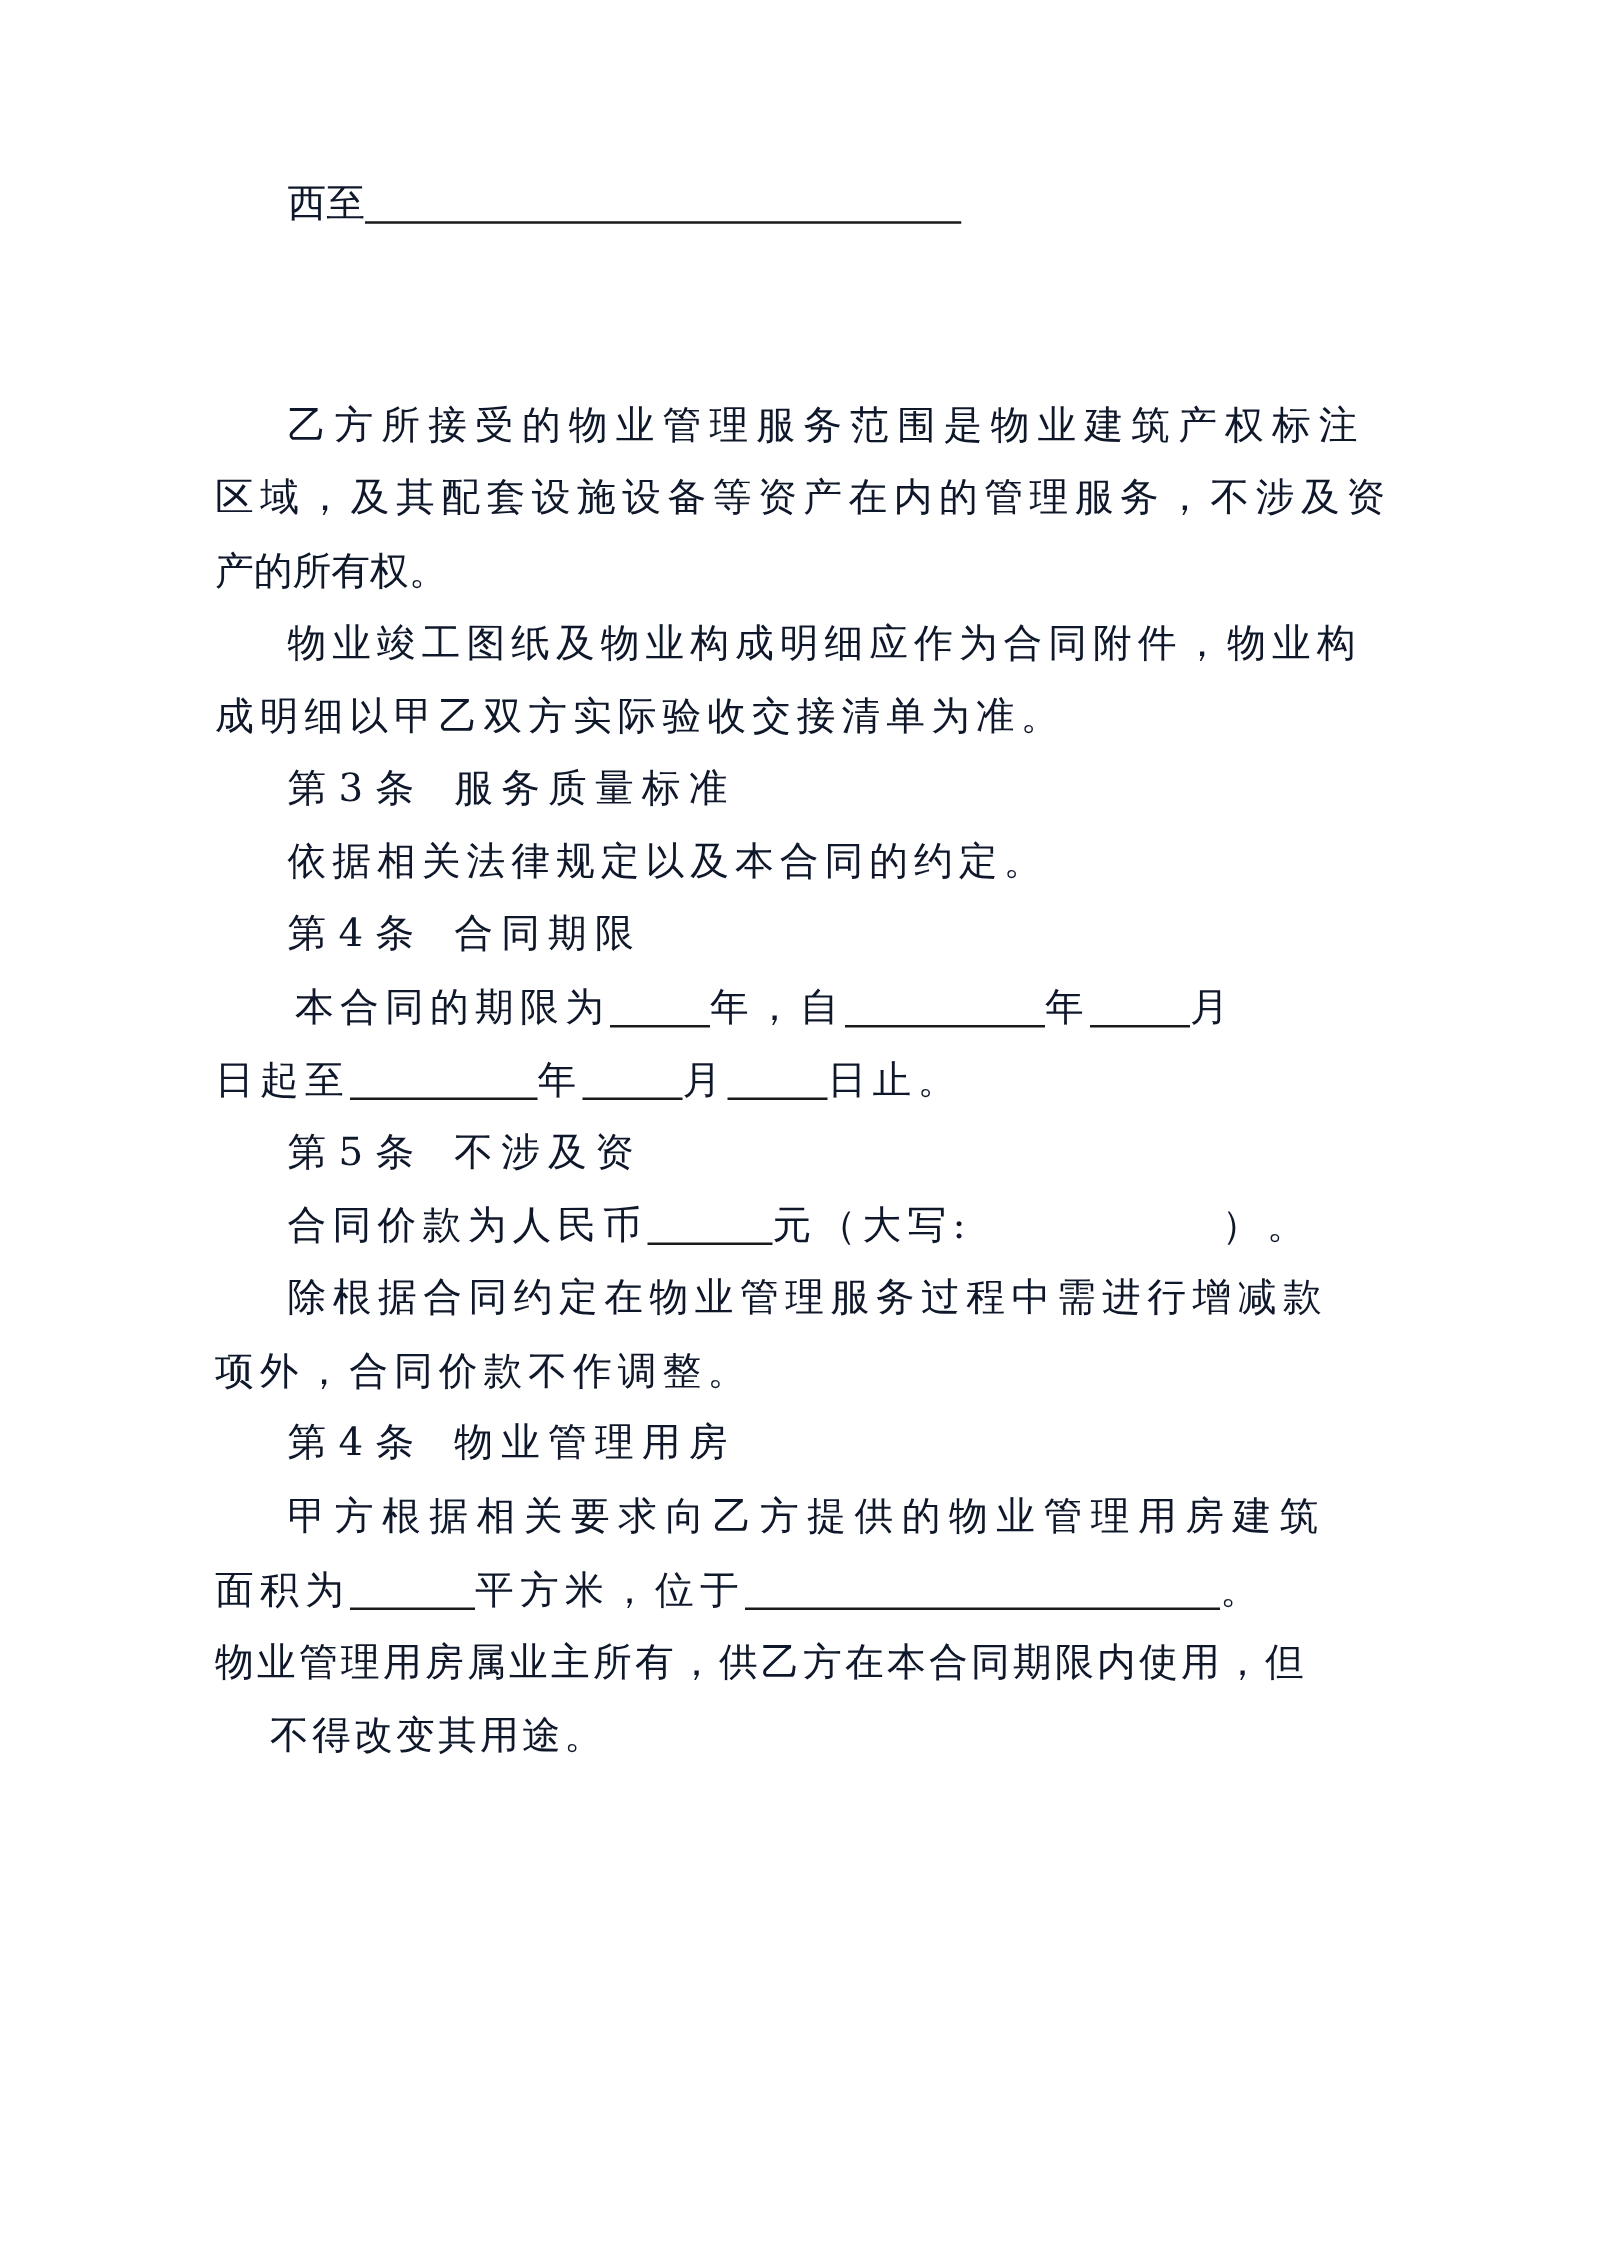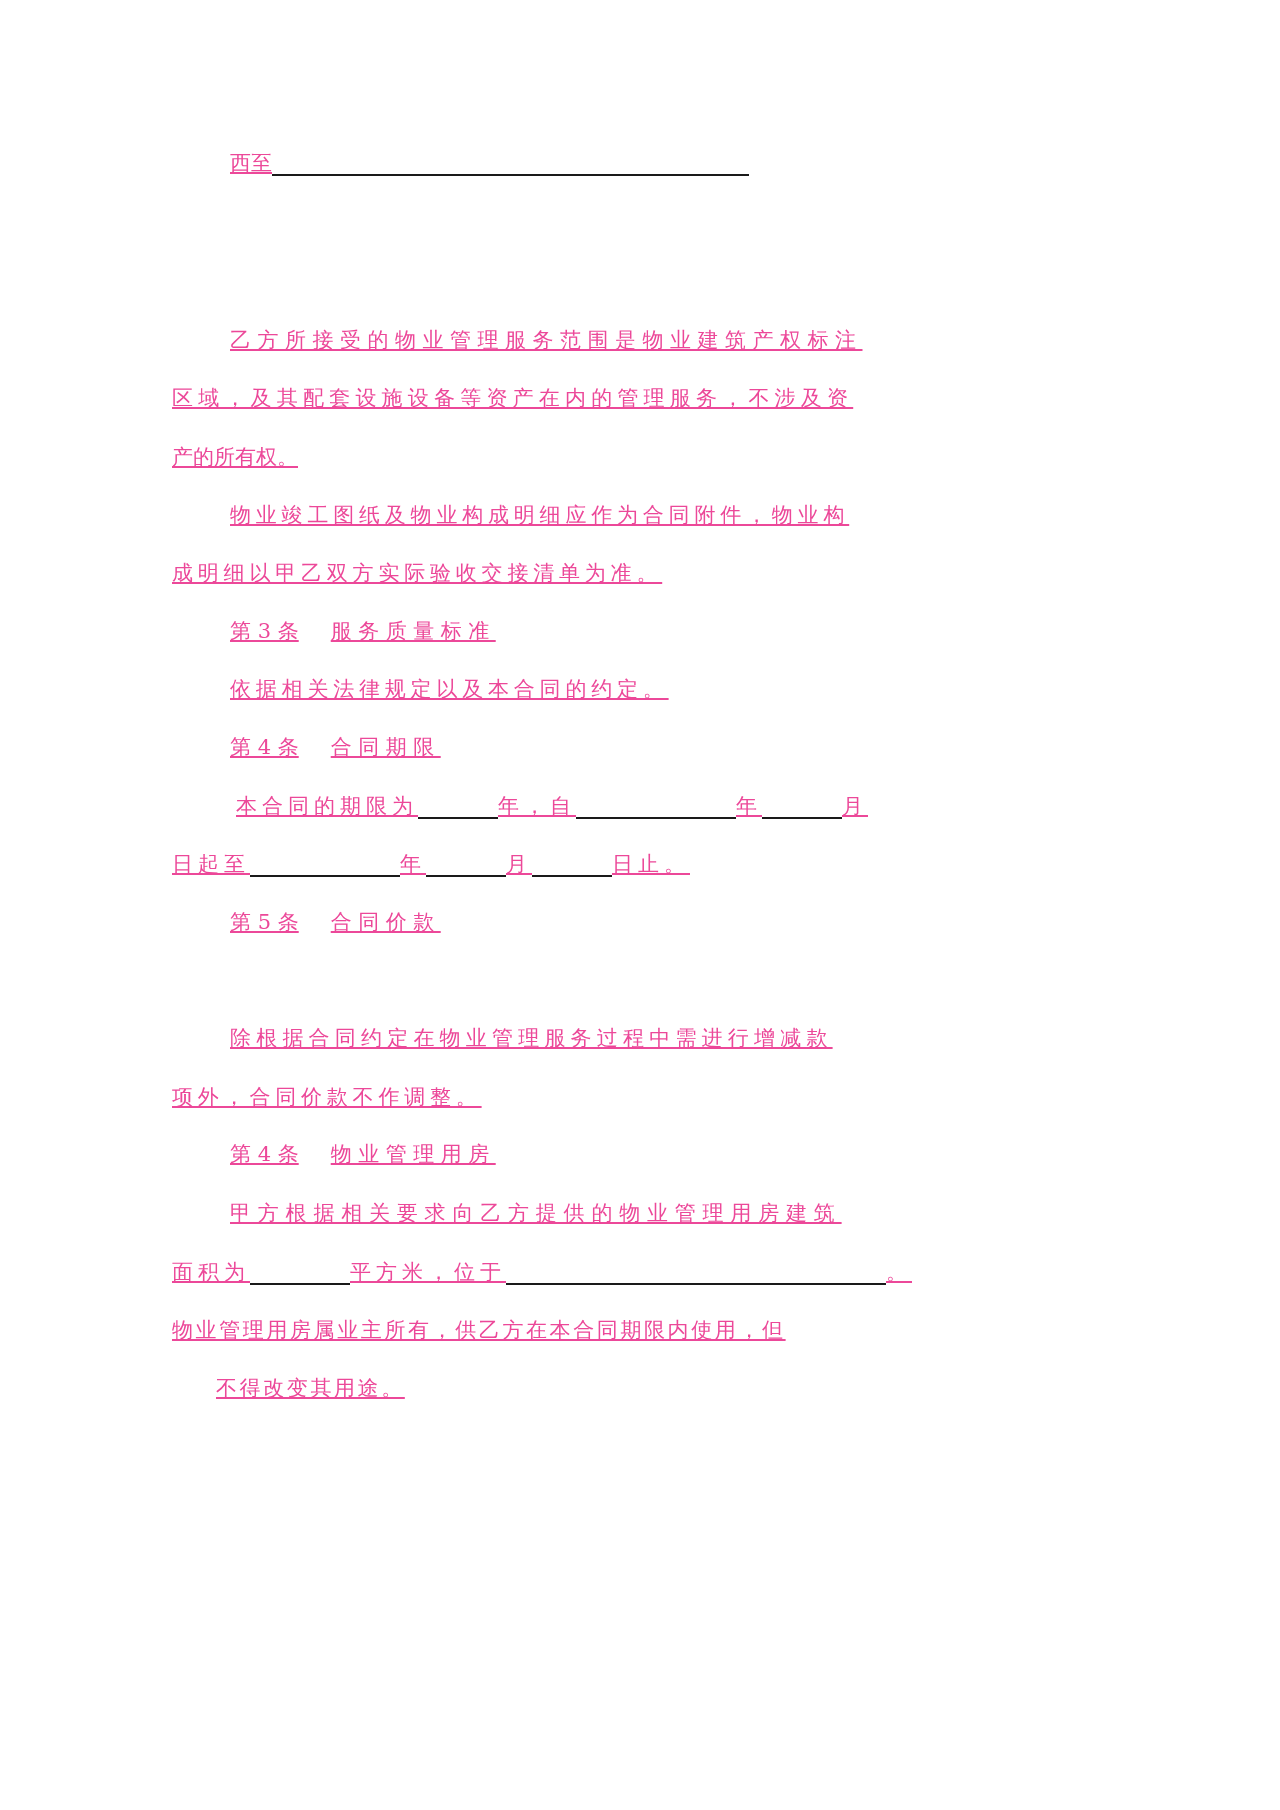--- a/index.html
+++ b/index.html
@@ -1,26 +1,25 @@
 <!DOCTYPE html>
 <html><head>
 <meta charset="utf-8">
 <style>
   html, body { margin: 0; padding: 0; background: #ffffff; }
   body { width: 1280px; height: 1810px; position: relative; overflow: hidden; }
   .page { position: absolute; left: 0; top: 0; width: 1280px; height: 1810px; background: #ffffff; }
   .line {
     position: absolute;
     font-family: "DejaVu Serif", "Liberation Serif", serif;
-    font-size: 21px;
-    color: #ec4899;
+    font-size: 31px;
+    color: #0f172a;
     white-space: nowrap;
     line-height: 40px;
     height: 40px;
-    text-decoration: underline;
   }
   .spaced { letter-spacing: 6.5px; }
   .blank {
     display: inline-block;
     border-bottom: 2px solid #1a1a1a;
     height: 30px;
     vertical-align: baseline;
     margin-bottom: -6px;
   }
   .gap { display: inline-block; }
@@ -54,23 +53,26 @@
 
   <div class="line spaced" style="left:236px; top:786px; letter-spacing:5px;">
     <span>本合同的期限为</span><span class="blank" style="width:80px;"></span><span>年，自</span><span class="blank" style="width:160px;"></span><span>年</span><span class="blank" style="width:80px;"></span><span>月</span>
   </div>
 
   <div class="line spaced" style="left:172px; top:844px; letter-spacing:5px;">
     <span>日起至</span><span class="blank" style="width:150px;"></span><span>年</span><span class="blank" style="width:80px;"></span><span>月</span><span class="blank" style="width:80px;"></span><span>日止。</span>
   </div>
 
   <div class="line" style="left:230px; top:902px;">
-    <span>第 5 条</span><span class="gap" style="width:32px;"></span><span class="spaced">合同价款</span>
+    <span>第 5 条</span><span class="gap" style="width:32px;"></span><span class="spaced">不涉及资</span>
   </div>
 
+  <div class="line spaced" style="left:230px; top:960px; letter-spacing:5px;">
+    <span>合同价款为人民币</span><span class="blank" style="width:100px;"></span><span>元（大写:</span><span class="gap" style="width:200px;"></span><span>）。</span>
+  </div>
 
   <div class="line spaced" style="left:230px; top:1018px; letter-spacing:5.2px;">除根据合同约定在物业管理服务过程中需进行增减款</div>
   <div class="line spaced" style="left:172px; top:1077px; letter-spacing:4.8px;">项外，合同价款不作调整。</div>
 
   <div class="line" style="left:230px; top:1134px;">
     <span>第 4 条</span><span class="gap" style="width:32px;"></span><span class="spaced">物业管理用房</span>
   </div>
 
   <div class="line spaced" style="left:230px; top:1193px; letter-spacing:6.8px;">甲方根据相关要求向乙方提供的物业管理用房建筑</div>
 

